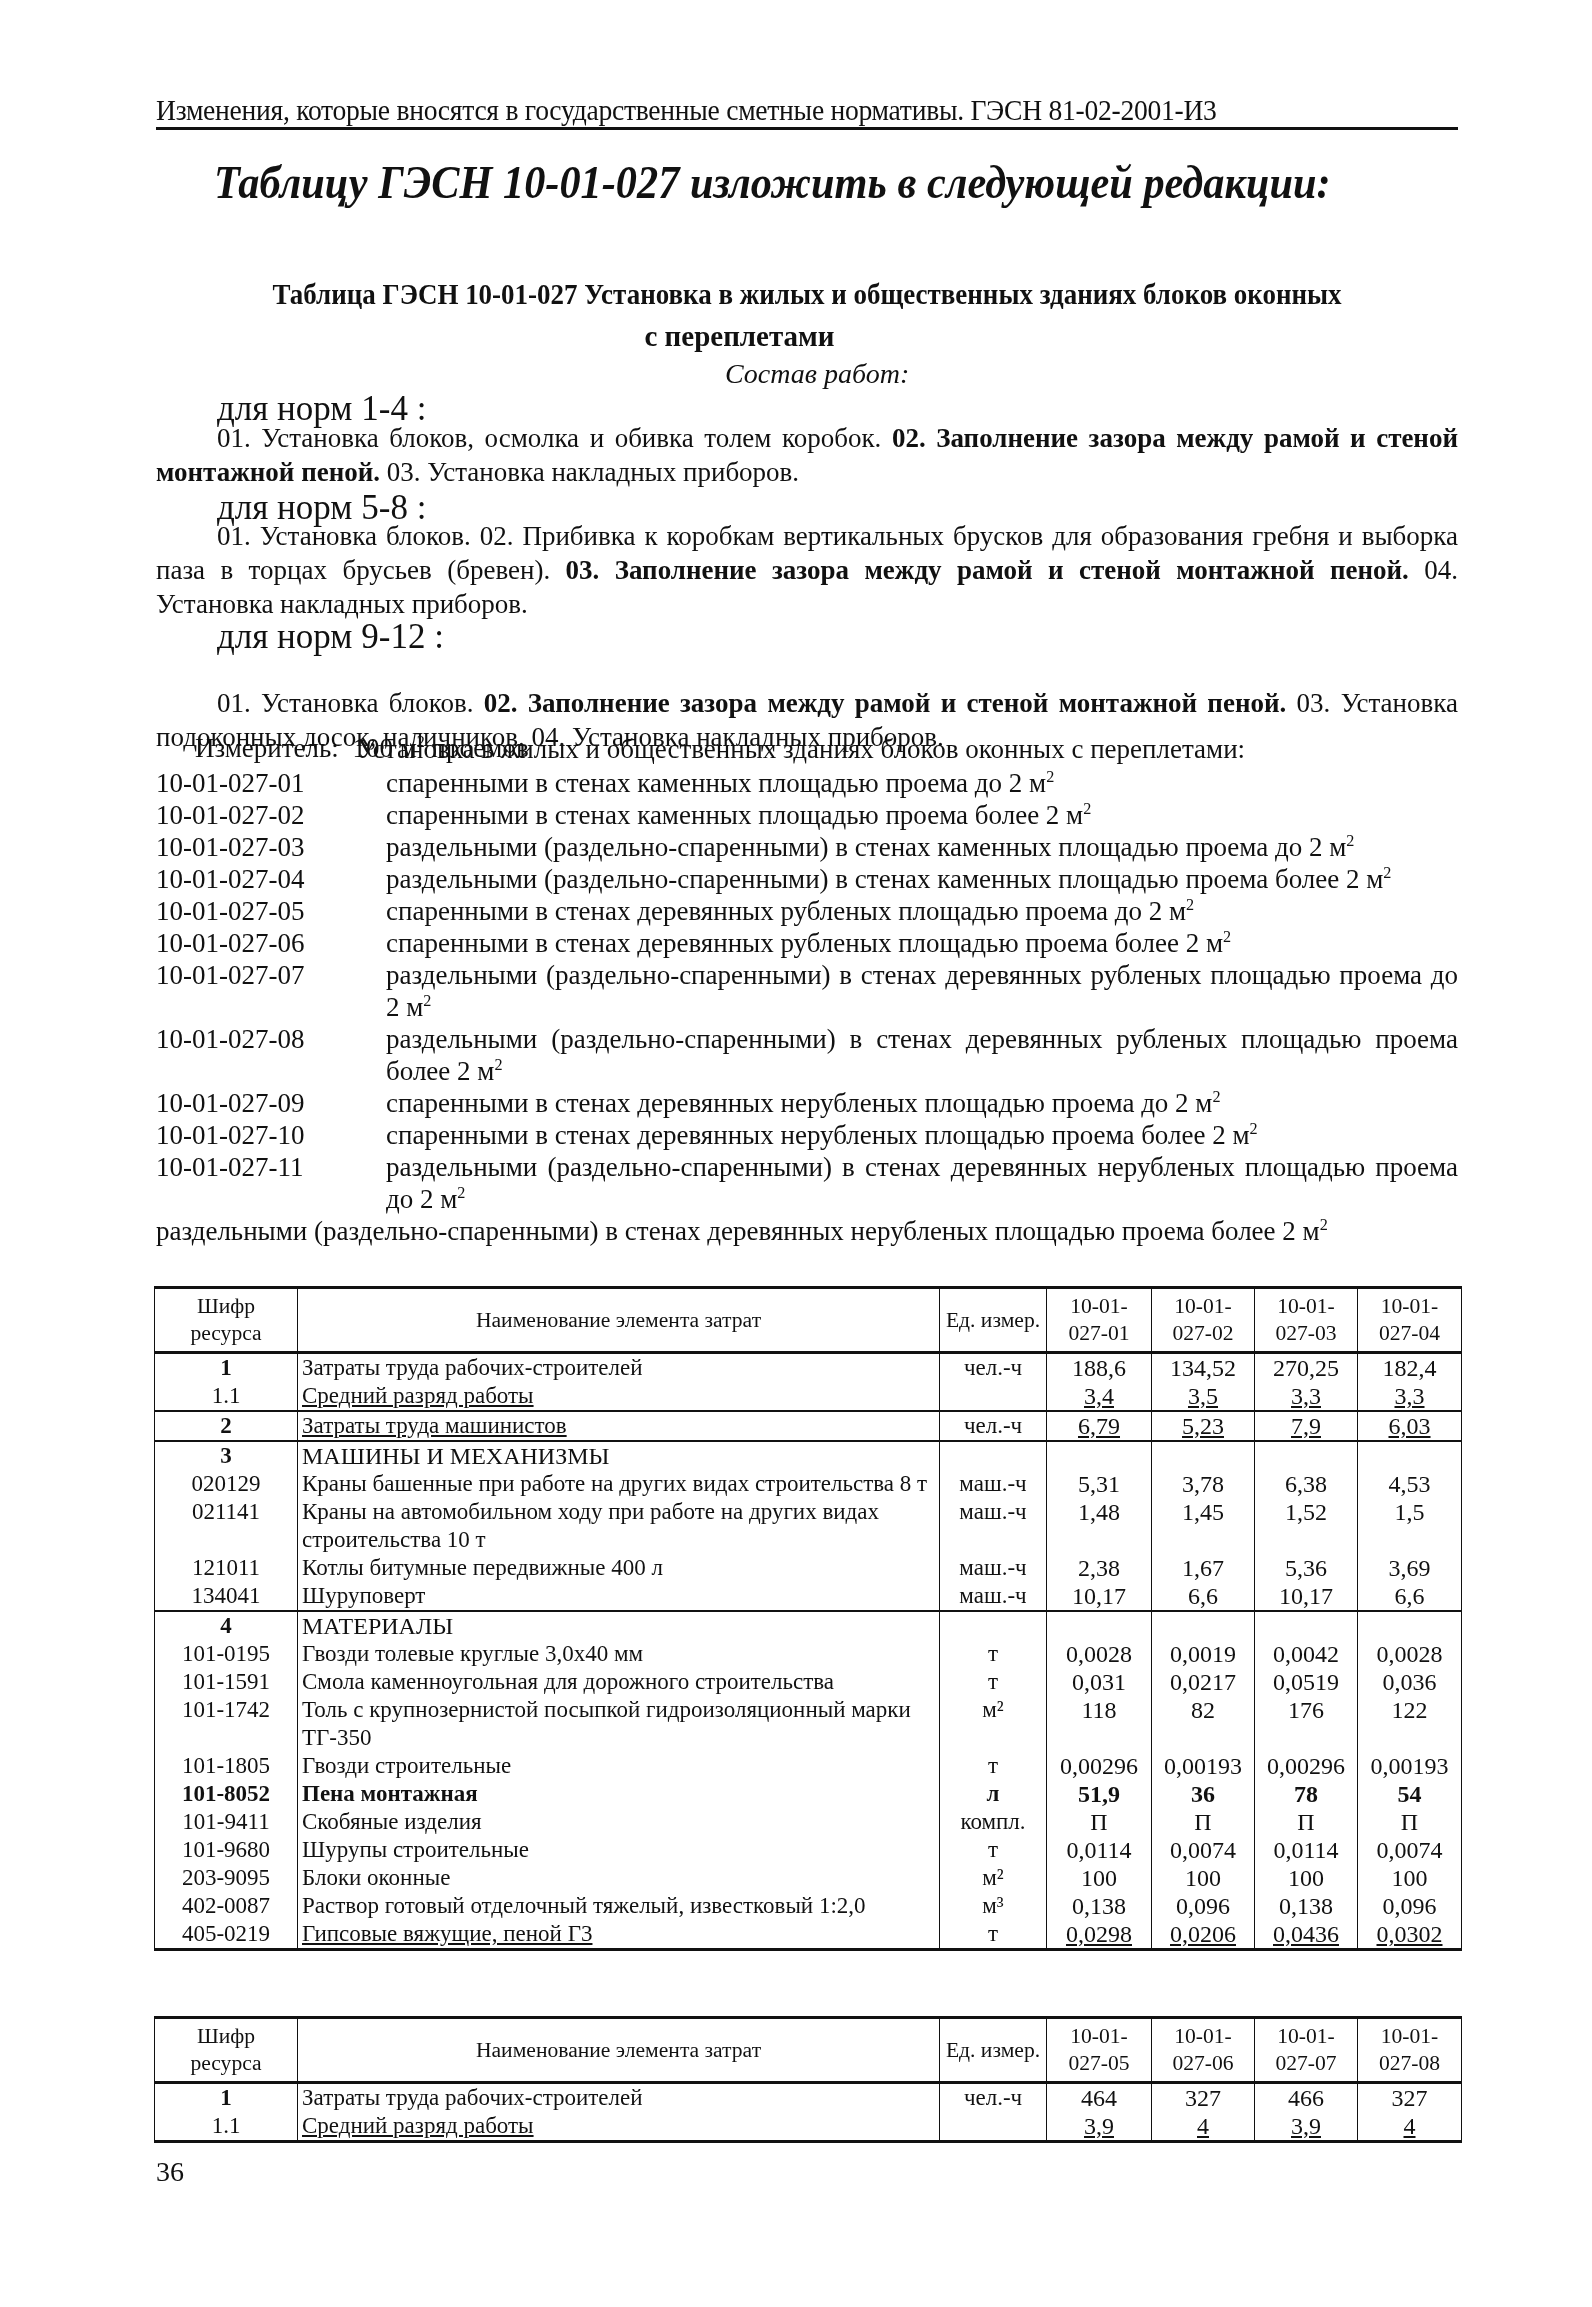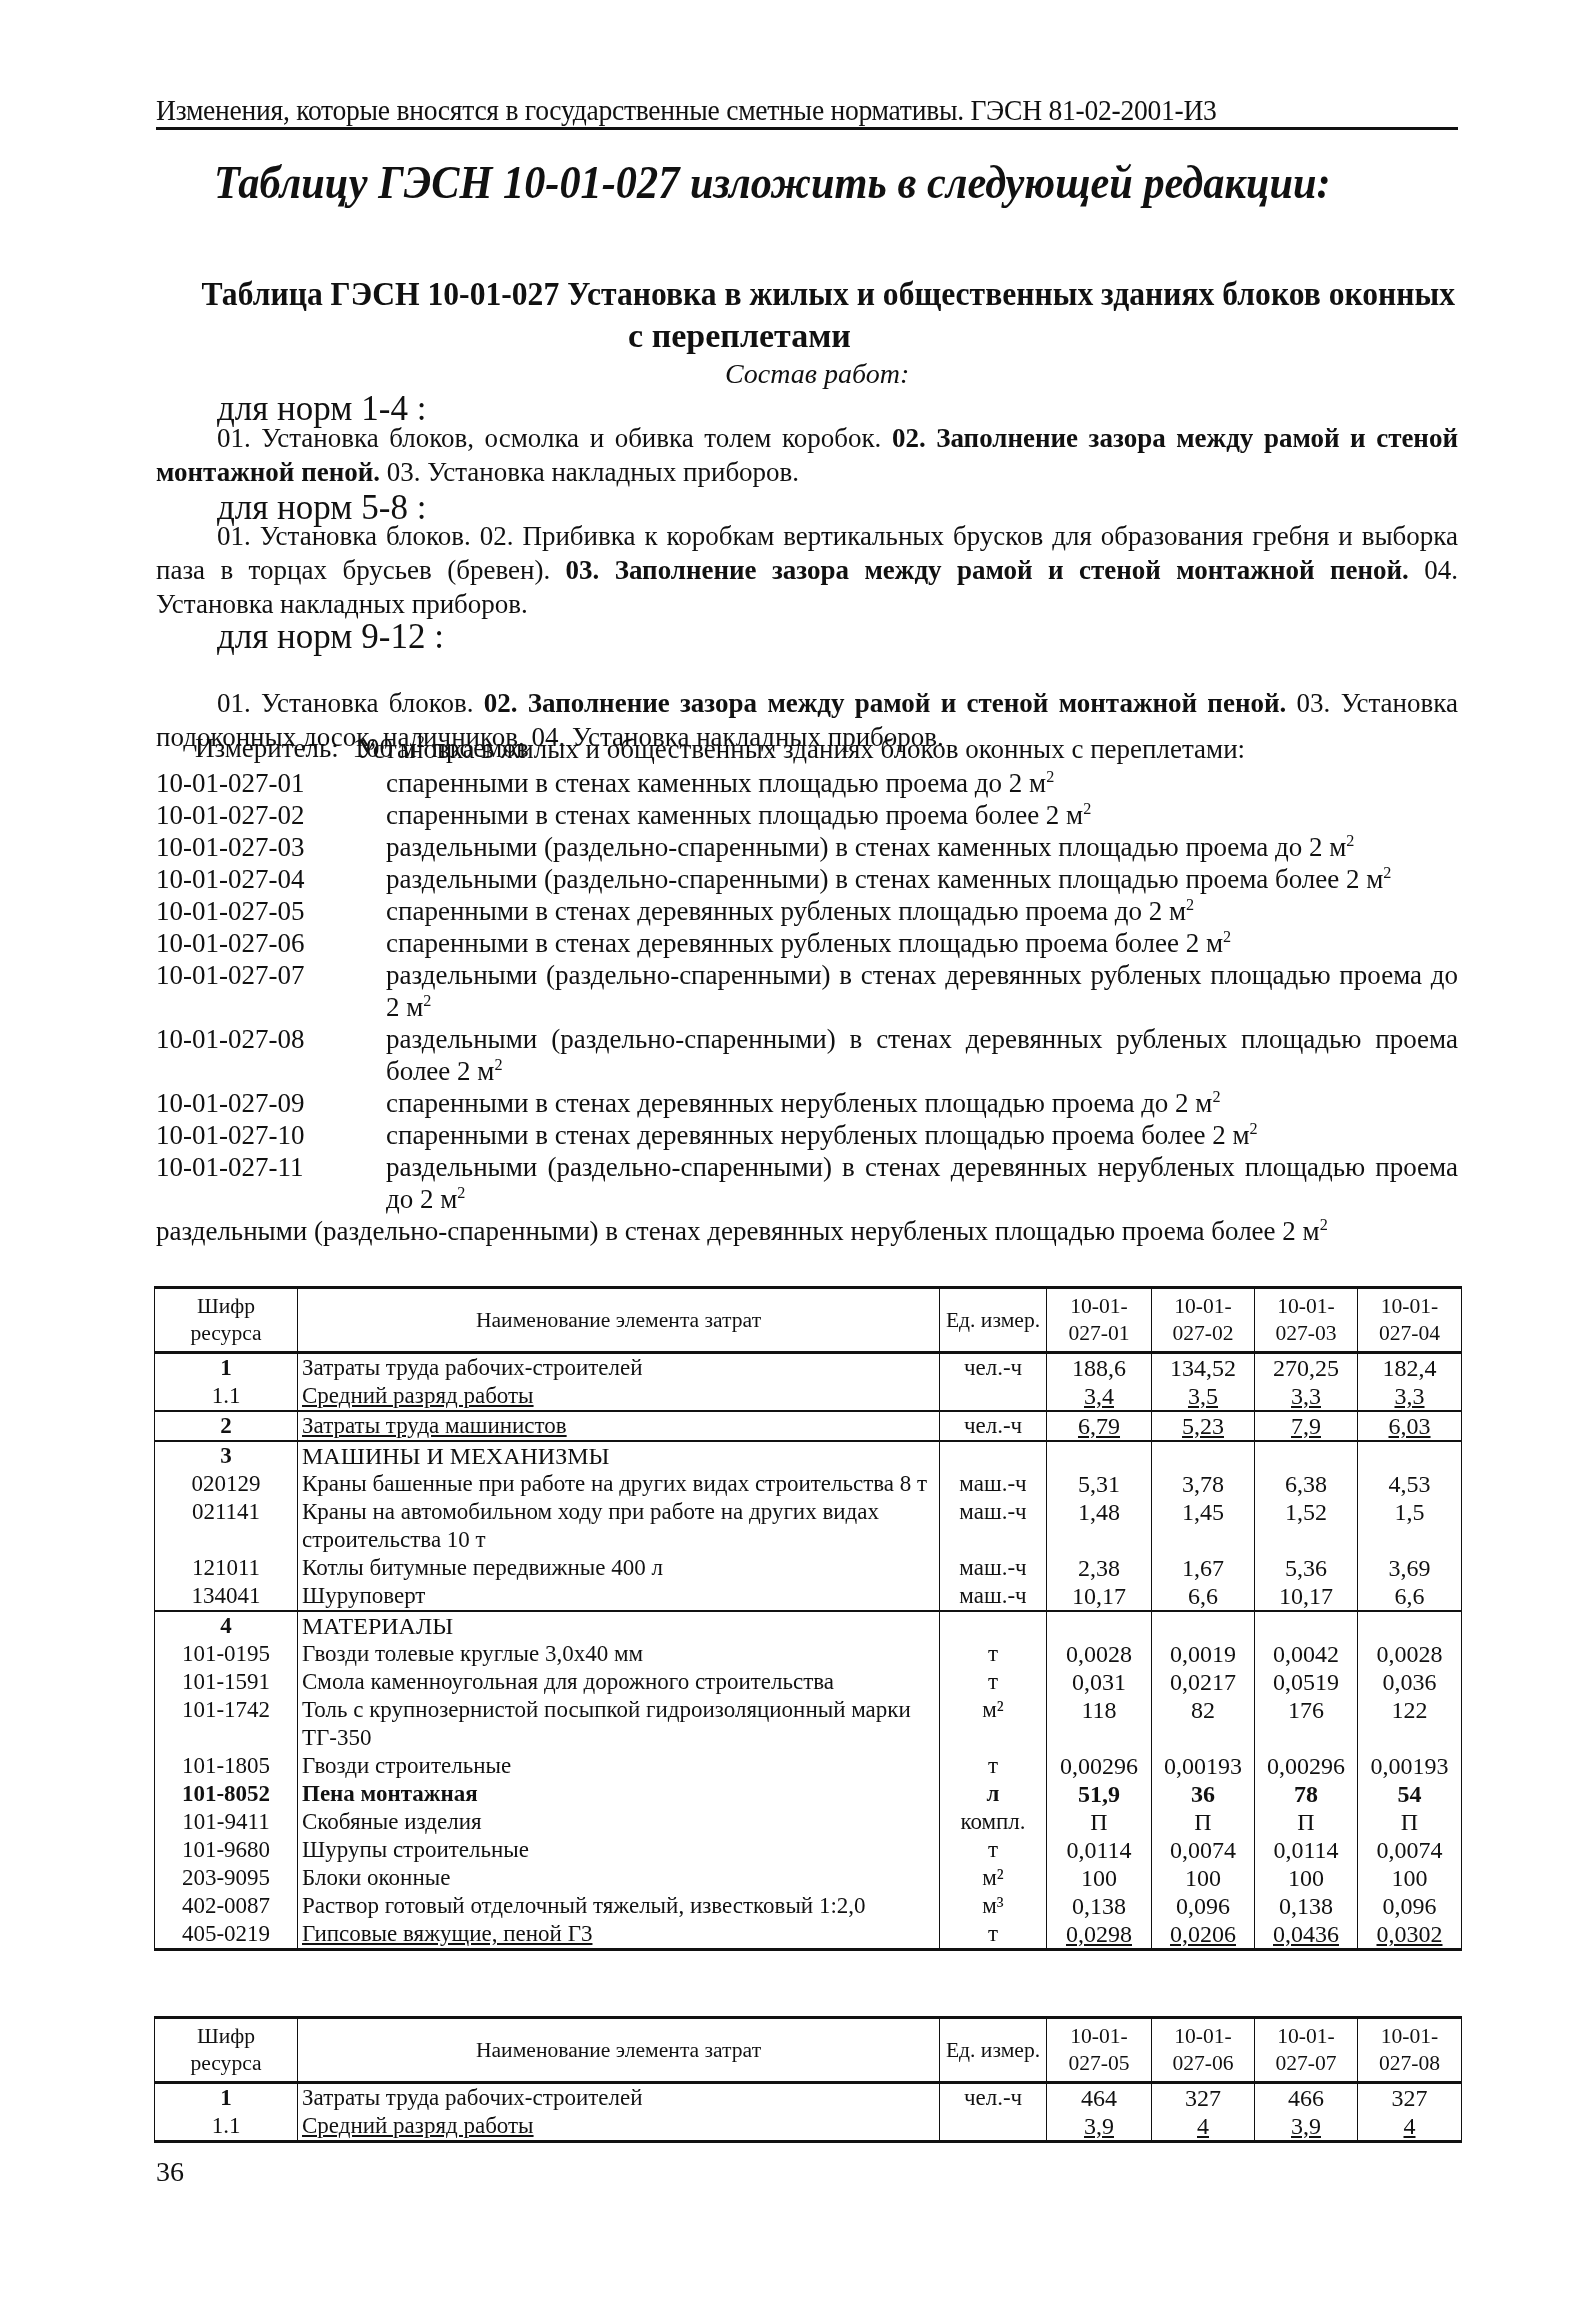--- a/index.html
+++ b/index.html
@@ -1,21 +1,21 @@
 <!DOCTYPE html>
 <html style="font-size:10.8px"><head>
 <meta charset="utf-8">
 <style>
   html, body { margin:0; padding:0; background:#ffffff; }
   body { width:1592px; height:2307px; position:relative; font-family:"Liberation Serif", "DejaVu Serif", serif; color:#111; }
   .page { position:absolute; left:0; top:0; width:1478px; height:2307px; }
   .runhead { position:absolute; left:156px; top:93px; width:1300px; font-size:30px; letter-spacing:-0.3px; transform:scaleX(0.92); transform-origin:left top; white-space:nowrap; }
   .runrule { position:absolute; left:156px; top:127px; width:1302px; height:2.7px; background:#111; }
   .heading-italic { position:absolute; left:214px; top:156px; font-size:46px; font-style:italic; font-weight:bold; white-space:nowrap; transform:scaleX(0.92); transform-origin:left top; }
-  .table-title { position:absolute; left:156px; top:273px; width:1302px; text-align:center; font-size:34px; font-weight:bold; line-height:42px; }
+  .table-title { position:absolute; left:156px; top:273px; width:1302px; text-align:center; font-size:29px; font-weight:bold; line-height:42px; }
   .table-title .l1 { display:block; white-space:nowrap; transform:scaleX(0.93); }
   .table-title .l2 { display:block; margin-left:-135px; }
   .sostav { position:absolute; left:725px; top:358px; font-size:28px; font-style:italic; }
   .para { position:absolute; left:156px; width:1302px; font-size:27px; line-height:34px; text-align:justify; }
   .para .ind { padding-left:61px; }
   .sub { font-size:60%; vertical-align:super; line-height:0; }
   .norm-label { position:absolute; font-size:35px; left:217px; }
   .izm { position:absolute; left:195px; top:701px; font-size:27px;margin-top:32px; }
   .list-intro { position:absolute; left:357px; top:734px; font-size:27px; white-space:nowrap; }
   .code-list { position:absolute; left:156px; top:767px; width:1302px; font-size:27px; }

